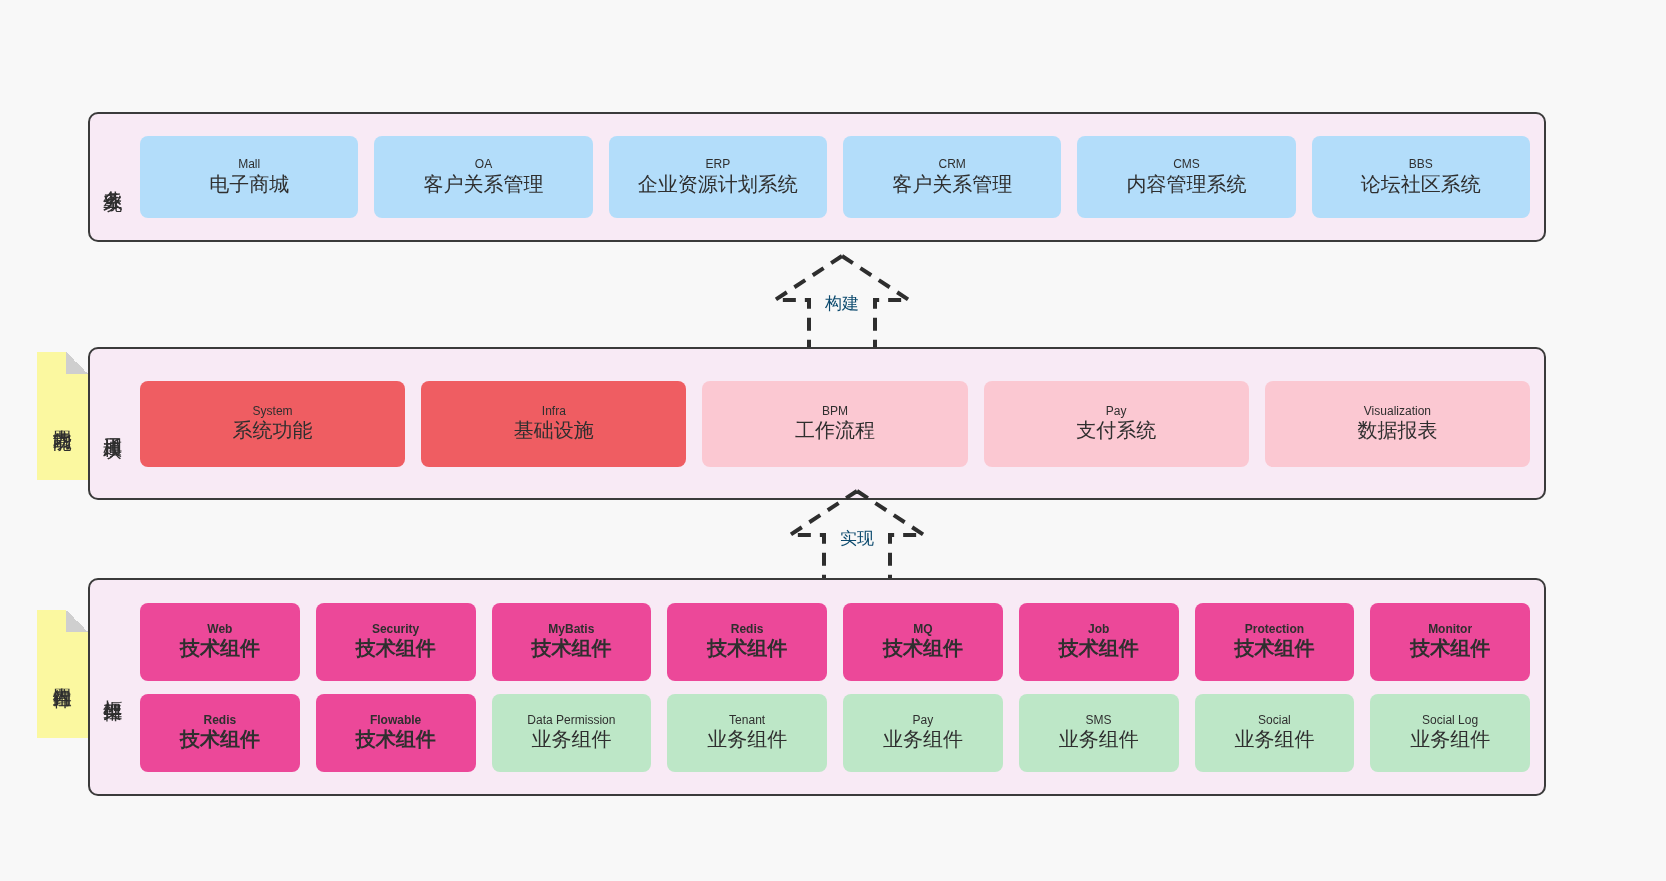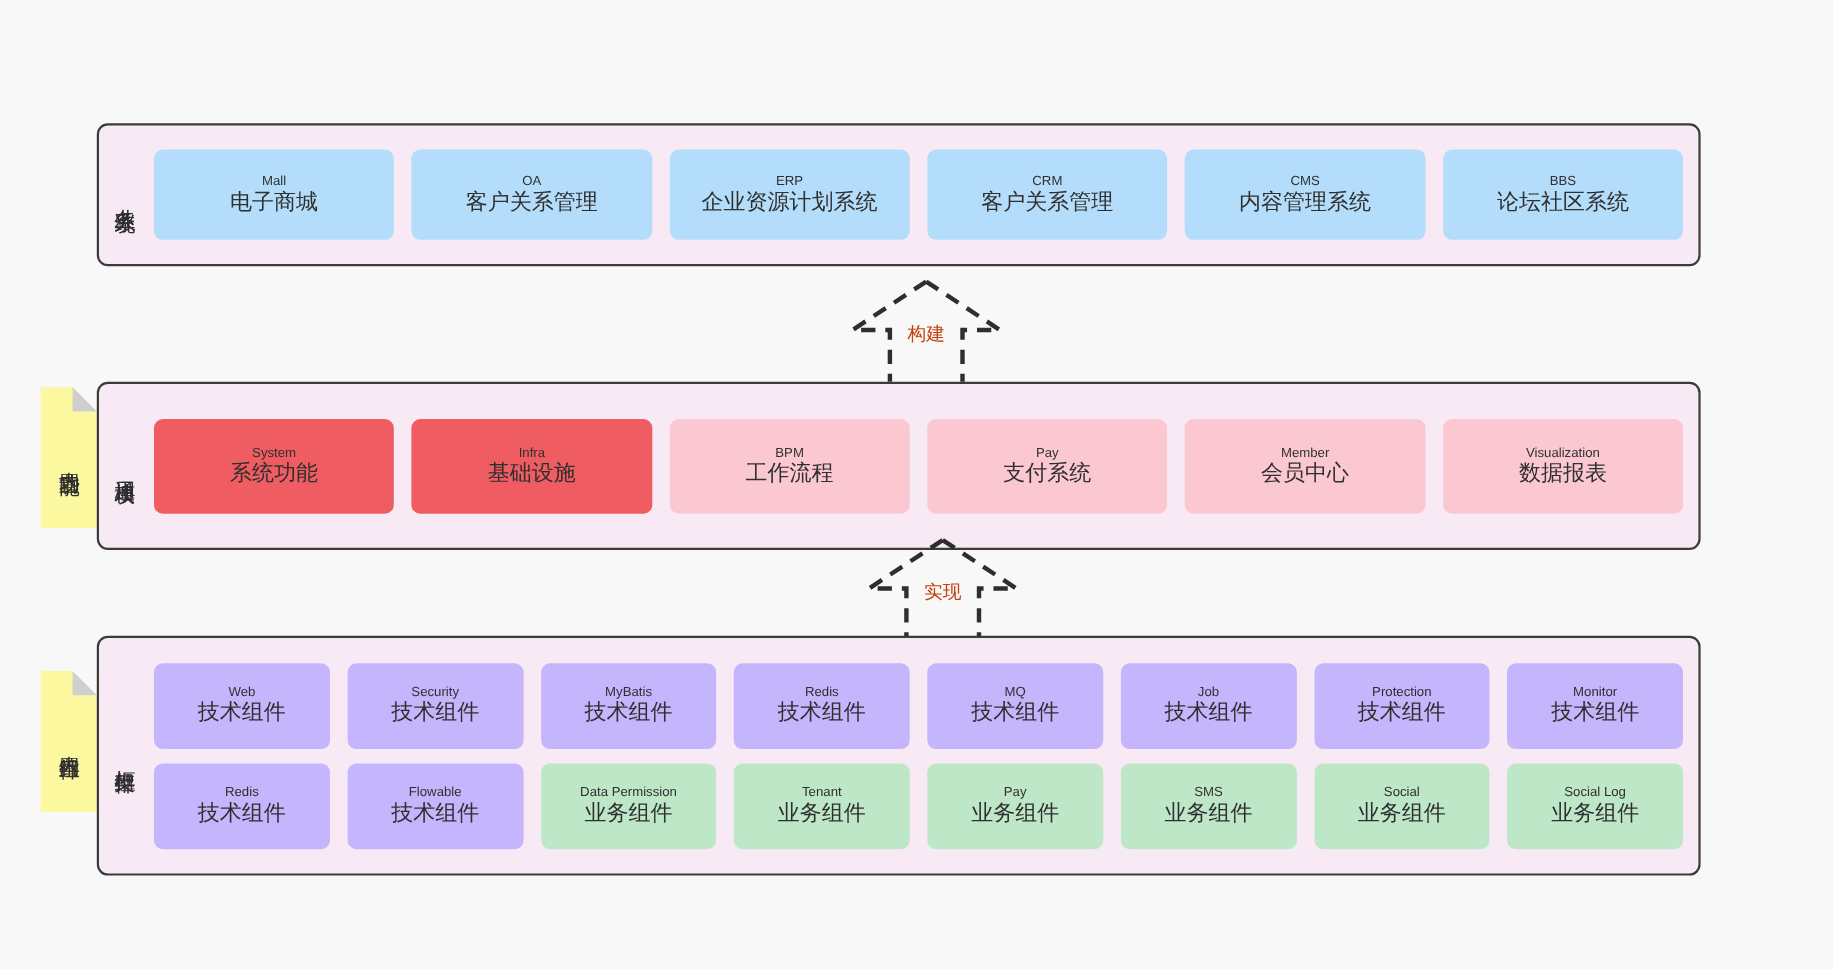--- a/index.html
+++ b/index.html
@@ -88,21 +88,21 @@
     line-height: 1.22;
   }
   .card .cn {
     font-size: 20px;
     line-height: 1.25;
   }
 
   .card.biz      { background: #b3ddfa; height: 82px; }
   .card.mod-core { background: #ef5d62; height: 86px; }
   .card.mod-soft { background: #fbc8d2; height: 86px; }
-  .card.comp-tech{ background: #c4b5fd; height: 78px; }
+  .card.comp-tech{ background: #ec4899; height: 78px; font-weight: bold; }
   .card.comp-biz { background: #bde7c7; height: 78px; }
 
   
   #layer-business  { left: 88px;  top: 112px; width: 1458px; height: 130px; }
   #layer-modules   { left: 88px;  top: 347px; width: 1458px; height: 153px; }
   #layer-framework { left: 88px;  top: 578px; width: 1458px; height: 218px; }
 
   
   .note {
     position: absolute;
@@ -139,21 +139,21 @@
     width: 170px;
     height: 95px;
   }
   .uml-arrow svg { display: block; overflow: visible; }
   .uml-label {
     position: absolute;
     left: 50%;
     transform: translateX(-50%);
     top: 40px;
     font-size: 17px;
-    color: #c2410c;
+    color: #0c4a6e;
     background: #f8f8f8;
     padding: 0 3px;
     white-space: nowrap;
     user-select: none;
   }
   #arrow-build   { left: 757px; top: 252px; }
   #arrow-realize { left: 772px; top: 487px; }
 </style>
 </head>
 <body>
@@ -225,24 +225,20 @@
       <div class="card mod-soft">
         <div class="en">BPM</div>
         <div class="cn">工作流程</div>
       </div>
 
       <div class="card mod-soft">
         <div class="en">Pay</div>
         <div class="cn">支付系统</div>
       </div>
 
-      <div class="card mod-soft">
-        <div class="en">Member</div>
-        <div class="cn">会员中心</div>
-      </div>
 
       <div class="card mod-soft">
         <div class="en">Visualization</div>
         <div class="cn">数据报表</div>
       </div>
 
     </div>
   </div>
 
   <div class="uml-arrow" id="arrow-realize">

